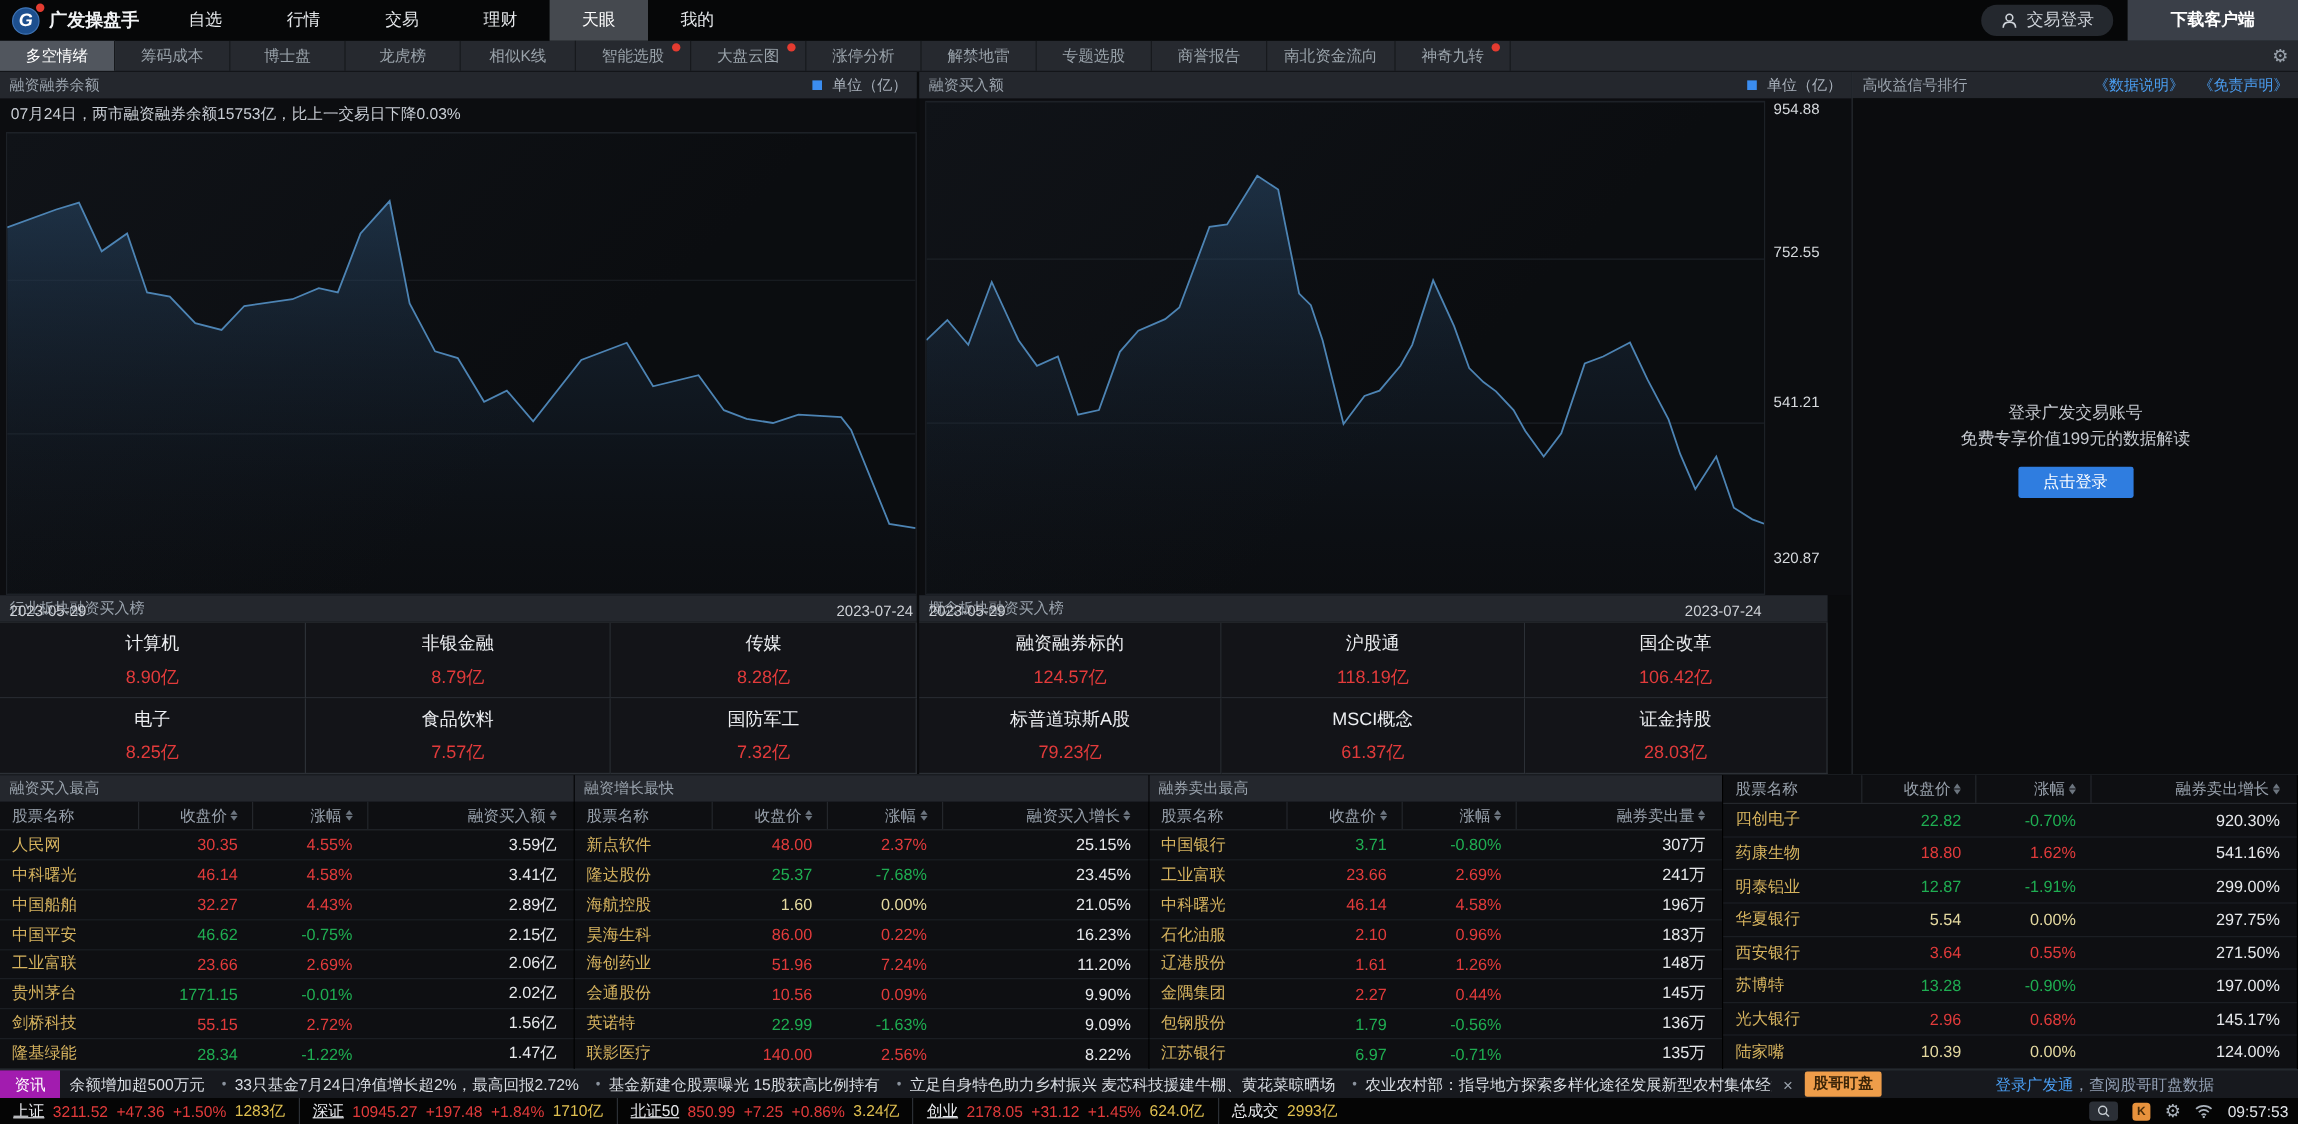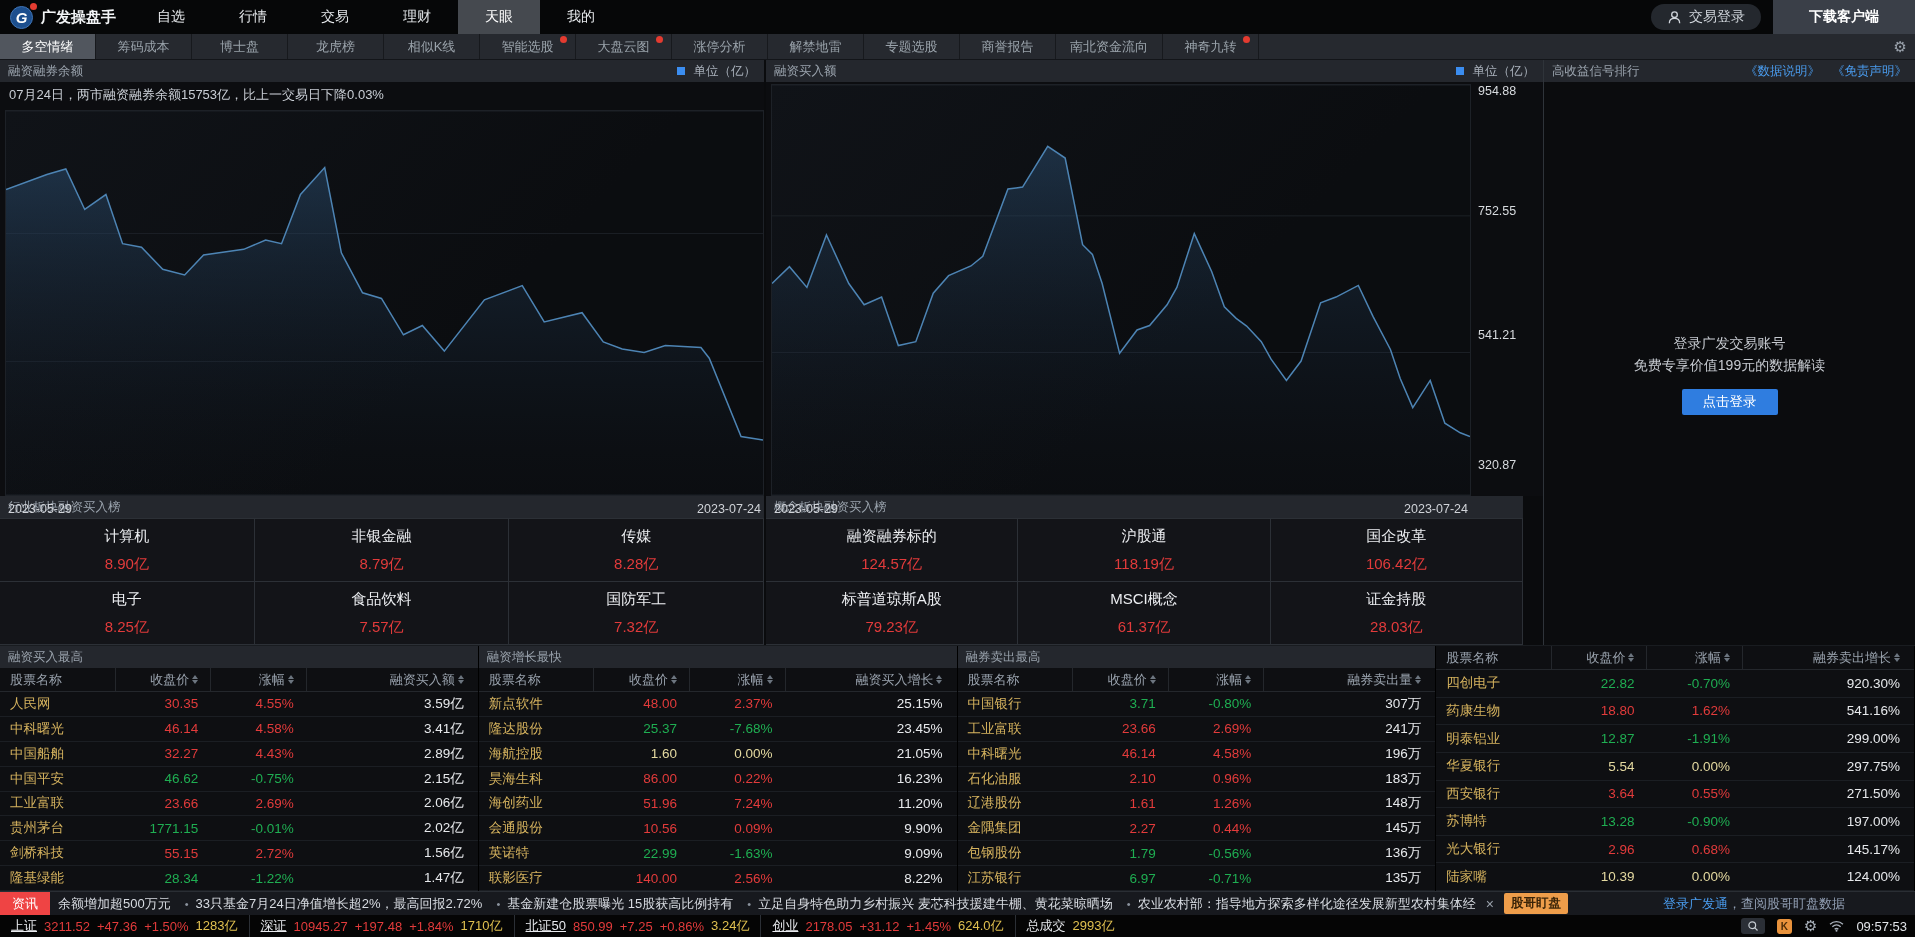--- a/index.html
+++ b/index.html
@@ -76,21 +76,21 @@
   .col-sep { border-left:1px solid #24272c; height:100%; display:flex; align-items:center; }
   .gold { color:#d6b35e; }
   .up { color:#e23b3b; } .down { color:#1fae52; } .flat { color:#e4d9a0; }
   .white { color:#e7e9ec; }
   .sort { display:inline-flex; flex-direction:column; gap:1px; }
   .sort i { display:block; width:0; height:0; border-left:3.5px solid transparent; border-right:3.5px solid transparent; }
   .sort .u { border-bottom:4px solid #6c757f; } .sort .d { border-top:4px solid #6c757f; }
 
   
   .ticker { height:24px; flex:0 0 24px; background:#17191e; border-top:1px solid #2a2e34; display:flex; align-items:center; }
-  .ticker-label { height:24px; padding:0 12px; background:#ef4444; color:#fff; font-size:13px; display:flex; align-items:center; }
+  .ticker-label { height:24px; padding:0 12px; background:#a21caf; color:#fff; font-size:13px; display:flex; align-items:center; }
   .ticker-items { flex:1; display:flex; align-items:center; overflow:hidden; white-space:nowrap; margin-left:8px; font-size:13px; color:#d8dce2; }
   .tk-bullet { color:#8b939e; margin:0 7px 0 14px; font-size:11px; }
   .tk-close { color:#9aa2ac; font-size:14px; margin:0 10px; cursor:pointer; }
   .tk-badge { background:#ee9d4a; color:#3a2408; font-size:12.5px; padding:2px 7px; border-radius:2px; font-weight:bold; }
   .tk-link-wrap { margin:0 70px 0 95px; font-size:13px; white-space:nowrap; }
   .tk-suffix { color:#93a0b5; }
 
   
   .statusbar { height:22px; flex:0 0 22px; background:#050505; display:flex; align-items:center; font-size:13px; }
   .sb-group { display:flex; align-items:center; gap:7px; padding:0 11px; border-right:1px solid #2b2f35; height:100%; }

